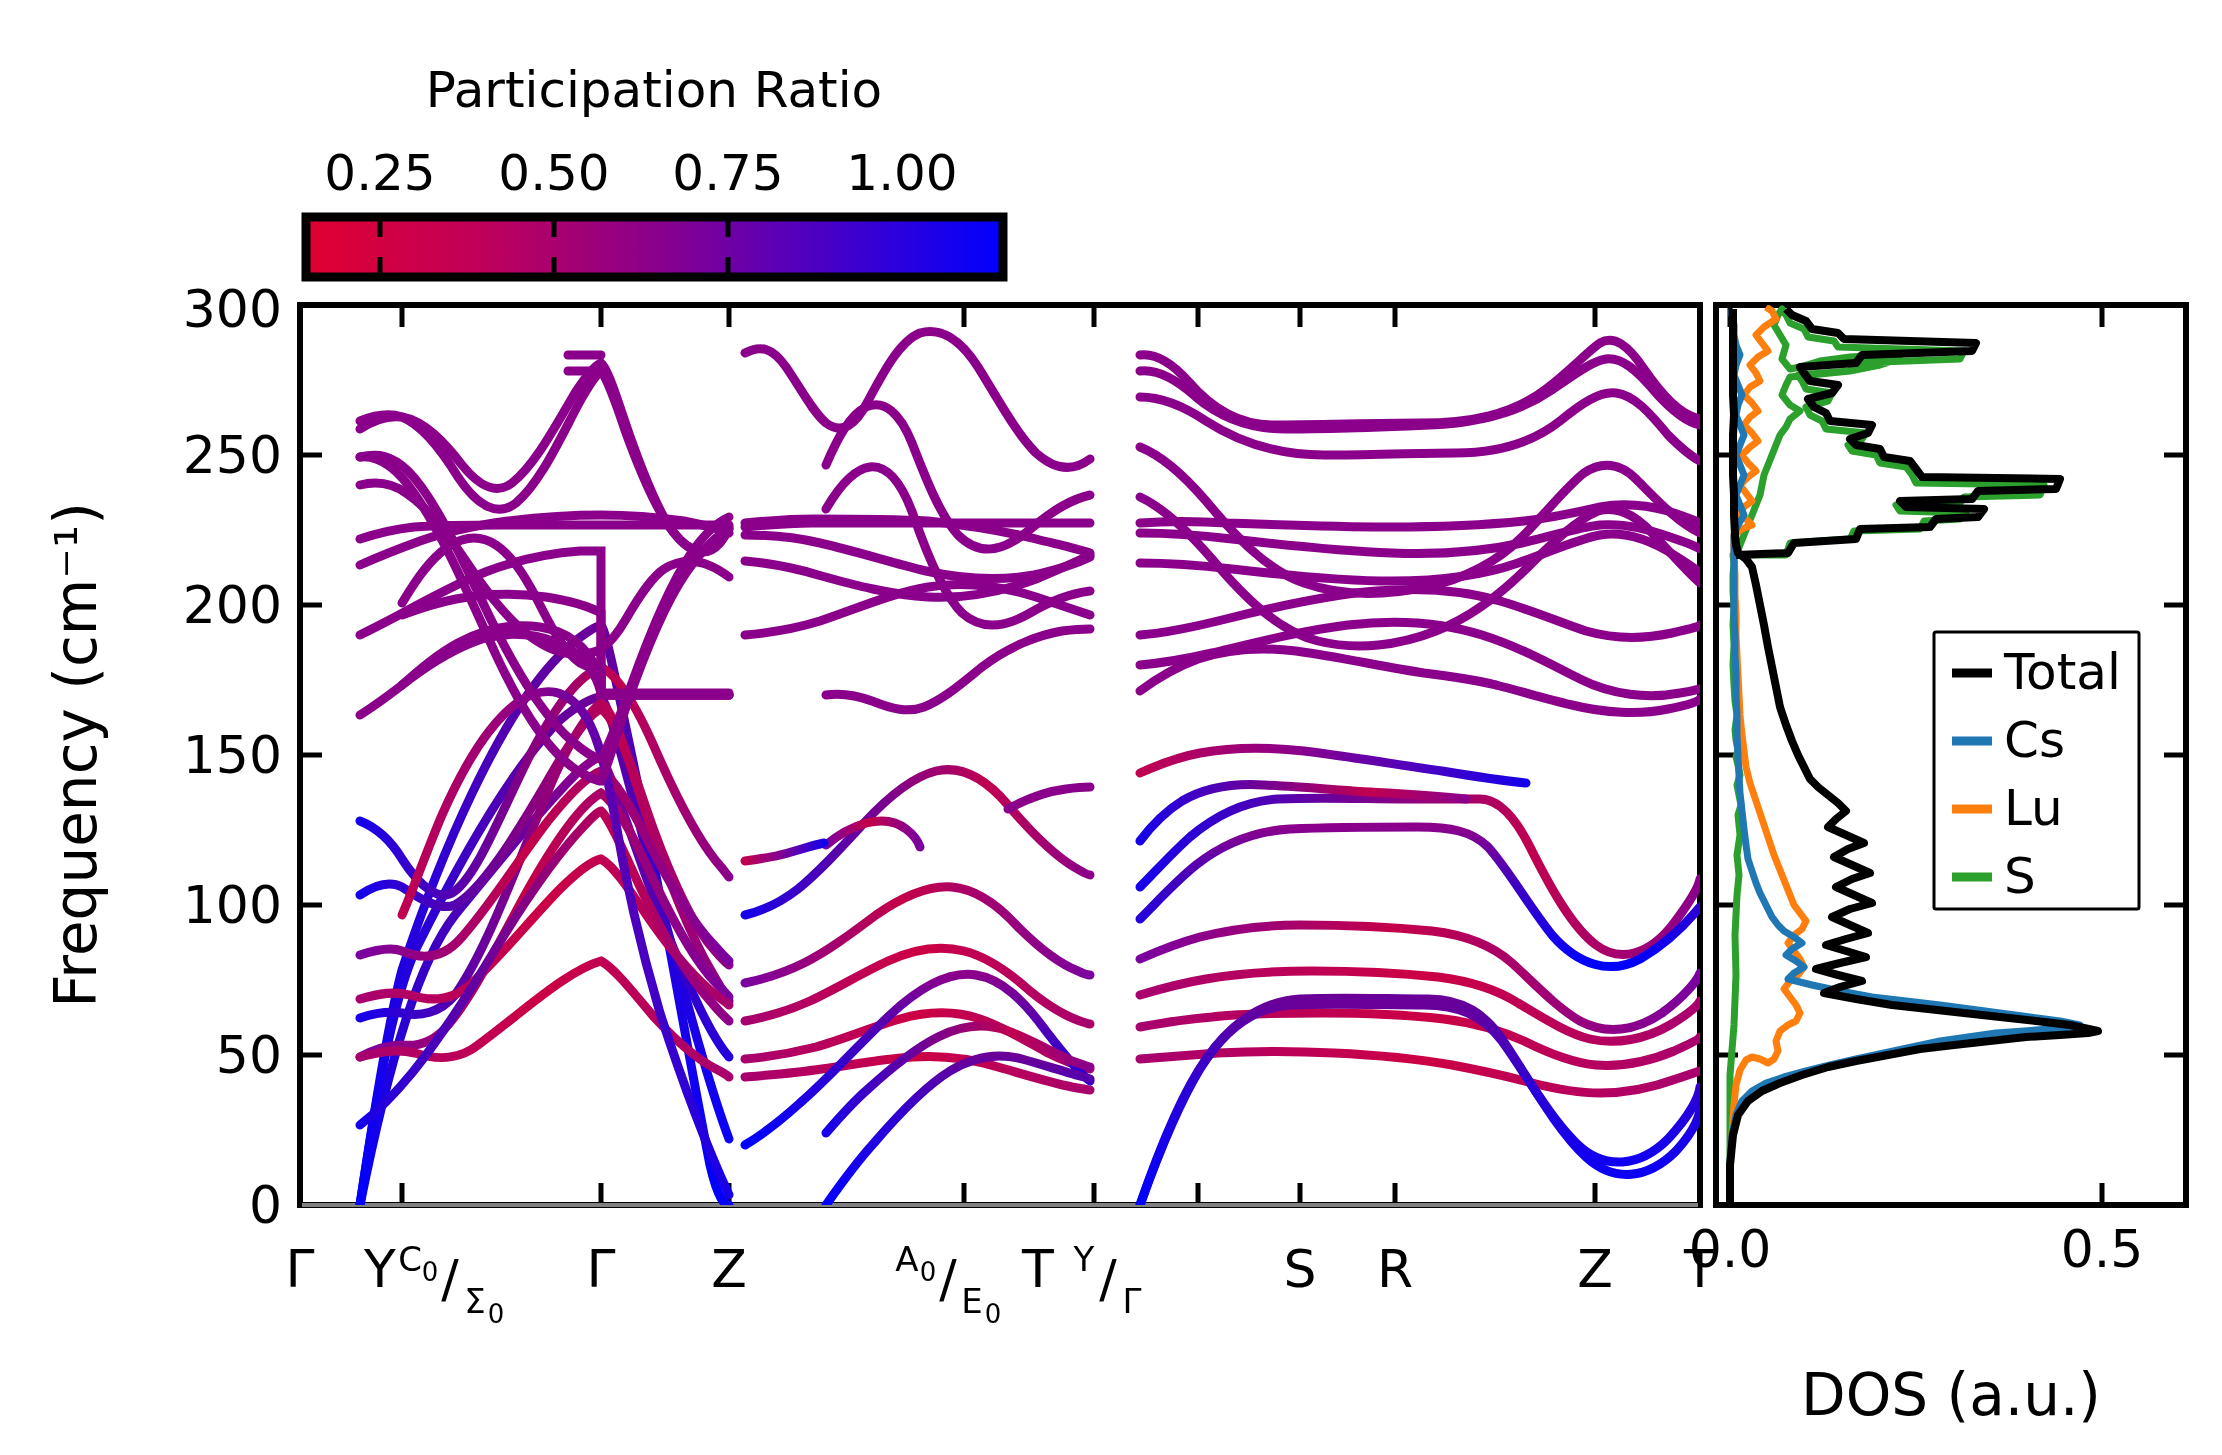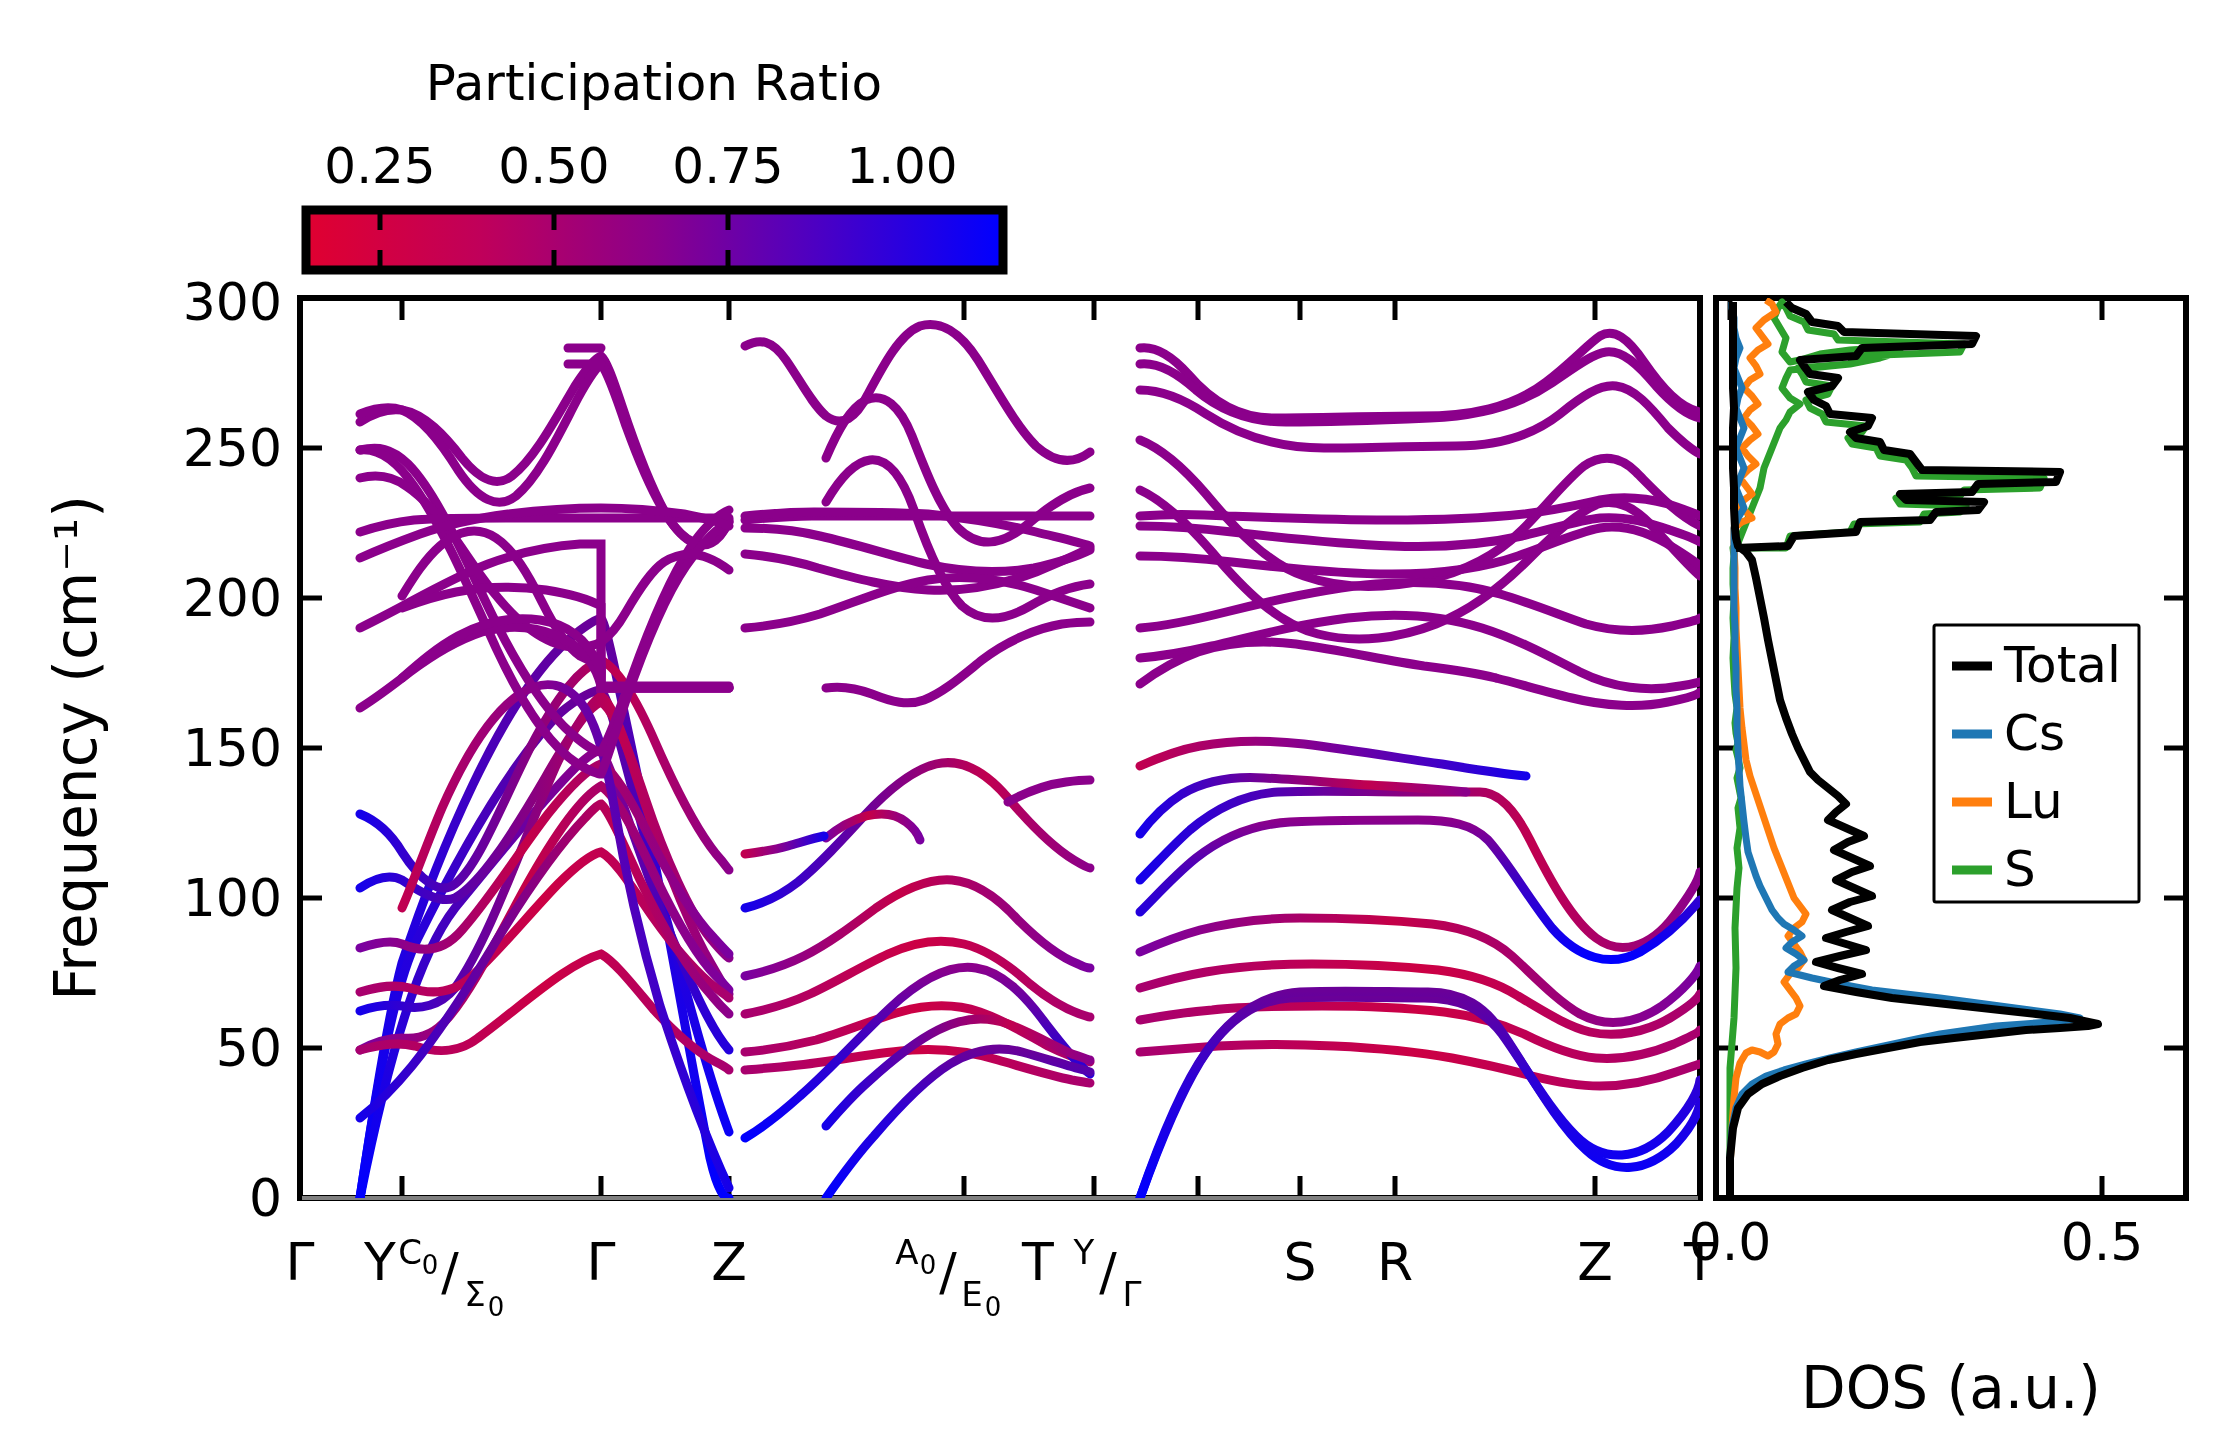--- a/index.html
+++ b/index.html
@@ -4,21 +4,21 @@
 <style>
   html, body {
     margin: 0; padding: 0; background: #ffffff;
   }
   body {
     width: 2222px; height: 1455px;
     font-family: "DejaVu Sans", sans-serif;
     overflow: hidden;
     position: relative;
   }
-  #figure { position: absolute; left: 0; top: 8px; width: 2222px; height: 1204px; }
+  #figure { position: absolute; left: 0; top: 15px; width: 2222px; height: 1204px; }
   svg.fig { display: block; }
   .tick { stroke: #000; stroke-width: 5; }
   .ticklabel {
     font-family: "DejaVu Sans", sans-serif;
     font-size: 52px; fill: #000;
   }
   .axlabel {
     font-family: "DejaVu Sans", sans-serif;
     font-size: 58px; fill: #000;
   }

